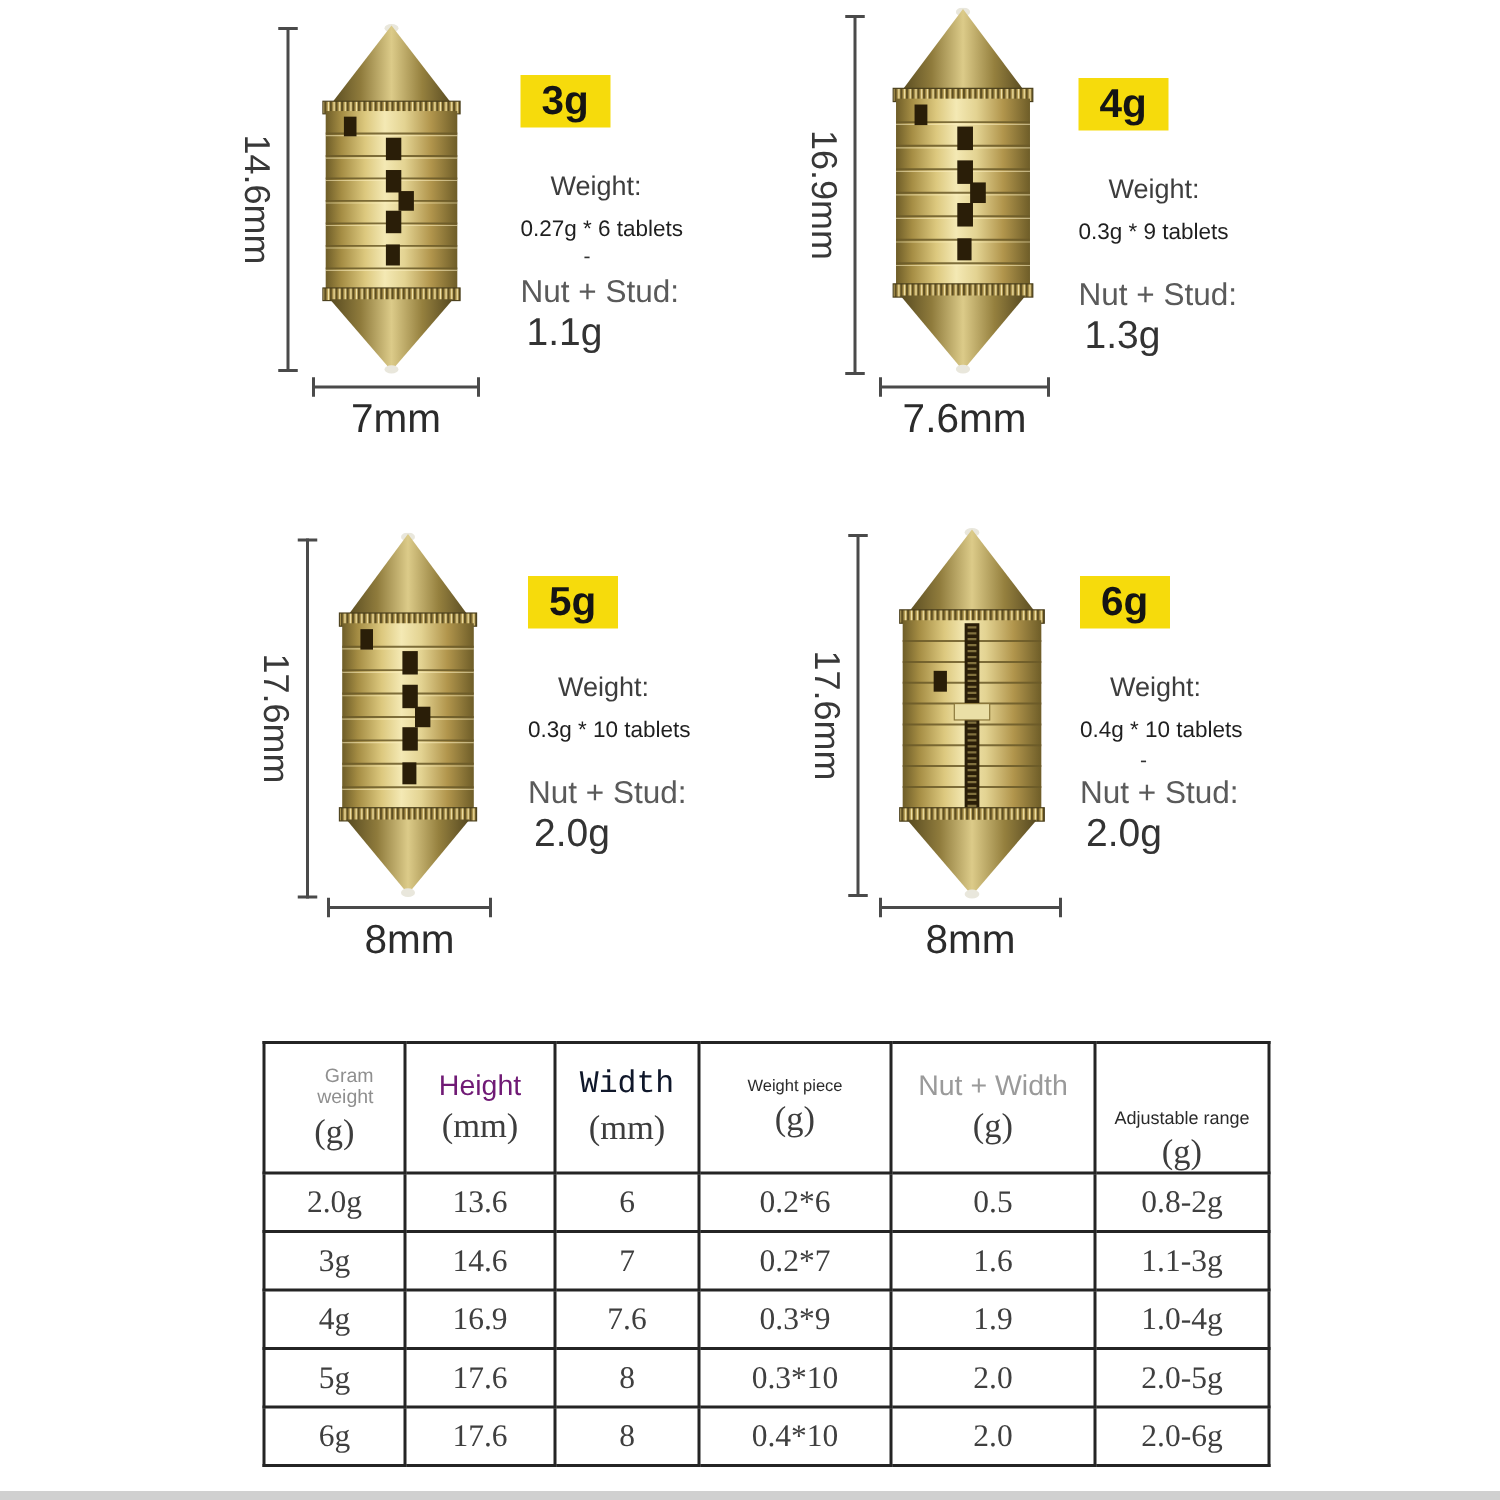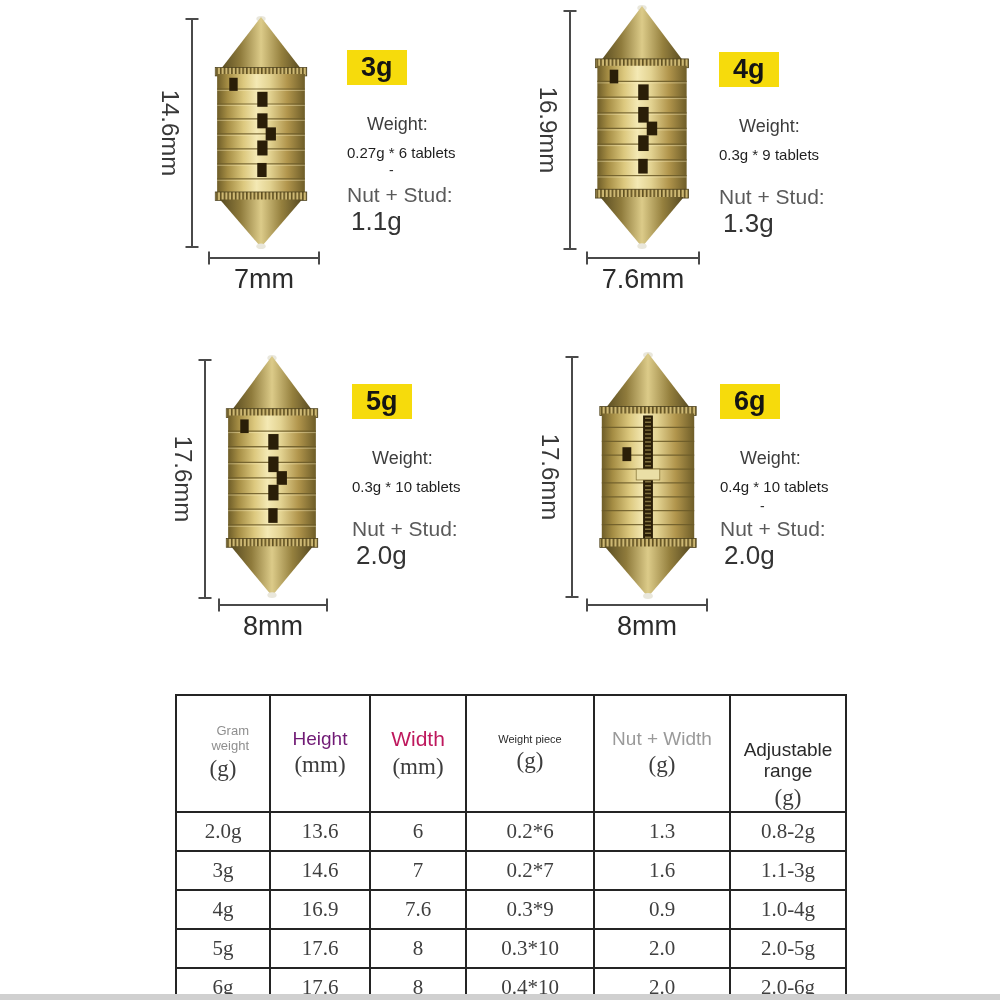--- a/index.html
+++ b/index.html
@@ -48,24 +48,24 @@
      table-layout:fixed;background:#fff;}
   .spec-table th,.spec-table td{border:2px solid var(--table-line);text-align:center;
      vertical-align:middle;padding:0;}
   .spec-table th{height:70px;font-weight:normal;}
   .spec-table td{height:37px;font-family:"Liberation Serif",serif;font-size:21px;color:#3f3f3f;}
   .hwrap{display:flex;flex-direction:column;align-items:center;justify-content:center;gap:3px;}
   .hl{display:block;line-height:1.12;}
   .hu{display:block;font-family:"Liberation Serif",serif;font-size:23px;color:#3d3d3d;}
   .c-gram .hl{font-size:13px;color:#8f8f8f;max-width:52px;text-align:right;}
   .c-height .hl{font-size:19px;color:#701a75;}
-  .c-width .hl{font-size:21px;color:#be185d;}
+  .c-width .hl{font-size:21px;color:#0f172a;font-family:Liberation Mono, monospace;}
   .c-wpiece .hl{font-size:11px;color:#2a2a2a;}
   .c-nut .hl{font-size:19px;color:#9a9a9a;}
-  .c-adj .hl{font-size:19px;color:#2a2a2a;margin-top:43px;}
+  .c-adj .hl{font-size:12px;color:#2a2a2a;margin-top:43px;}
 
   .footer-strip{position:absolute;left:0;top:994px;width:1000px;height:6px;
      background:var(--footer-strip);}
 </style>
 </head>
 <body>
 
 <div class="canvas">
 
   <svg width="0" height="0" style="position:absolute" aria-hidden="true">
@@ -270,37 +270,37 @@
             </span>
         </th>
       </tr>
     </thead>
     <tbody id="spec-body">
         <tr>
           <td>2.0g</td>
           <td>13.6</td>
           <td>6</td>
           <td>0.2*6</td>
-          <td>1.3</td>
+          <td>0.5</td>
           <td>0.8-2g</td>
         </tr>
         <tr>
           <td>3g</td>
           <td>14.6</td>
           <td>7</td>
           <td>0.2*7</td>
           <td>1.6</td>
           <td>1.1-3g</td>
         </tr>
         <tr>
           <td>4g</td>
           <td>16.9</td>
           <td>7.6</td>
           <td>0.3*9</td>
-          <td>0.9</td>
+          <td>1.9</td>
           <td>1.0-4g</td>
         </tr>
         <tr>
           <td>5g</td>
           <td>17.6</td>
           <td>8</td>
           <td>0.3*10</td>
           <td>2.0</td>
           <td>2.0-5g</td>
         </tr>

